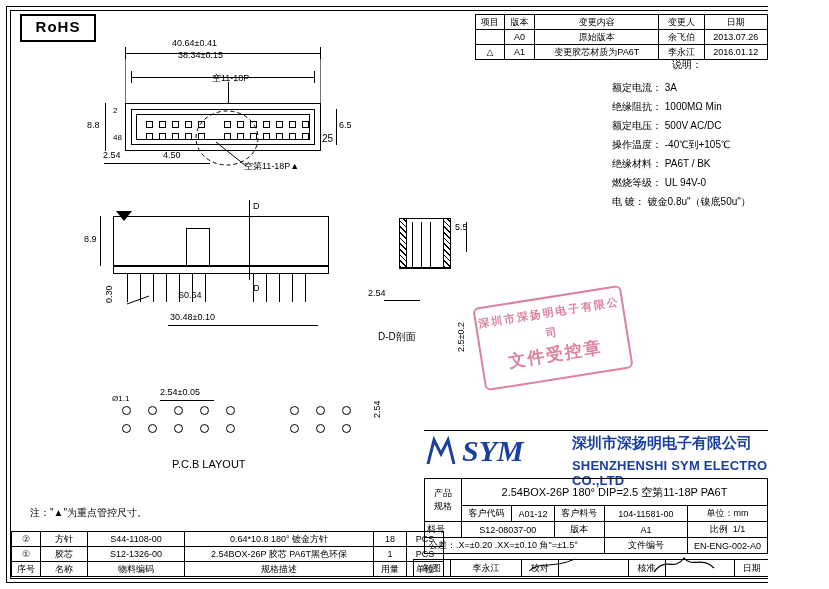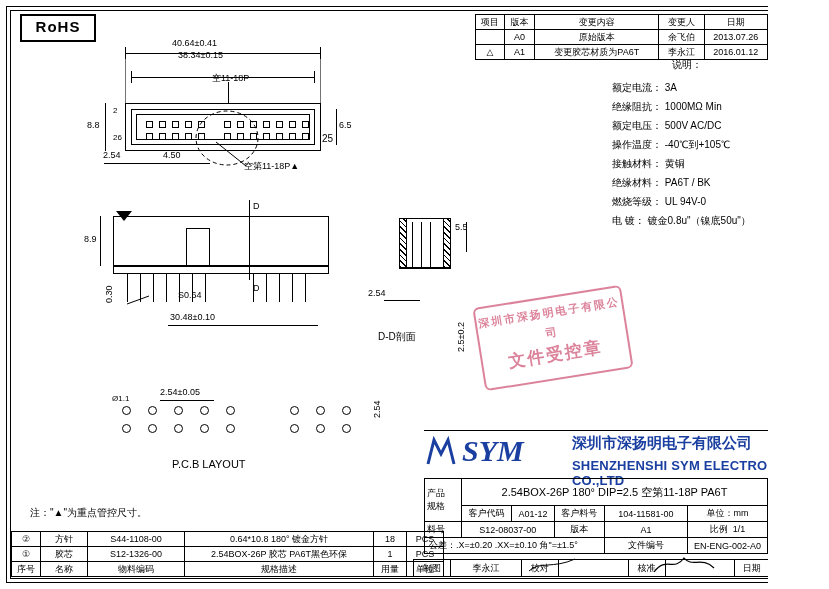--- a/index.html
+++ b/index.html
@@ -70,21 +70,20 @@
     </tr>
   </tbody>
     </table>
 
   <div class="note-head">说明：</div>
   <div class="spec">
     <div>额定电流： 3A</div>
     <div>绝缘阻抗： 1000MΩ Min</div>
     <div>额定电压： 500V AC/DC</div>
     <div>操作温度： -40℃到+105℃</div>
-    <div>接触材料： 黄铜</div>
     <div>绝缘材料： PA6T / BK</div>
     <div>燃烧等级： UL 94V-0</div>
     <div>电  镀： 镀金0.8u"（镍底50u"）</div>
   </div>
 
   <div>
 
     <div class="ln" style="left:125px;top:53px;width:195px;height:1px;"></div>
     <div class="ln" style="left:125px;top:47px;width:1px;height:12px;"></div>
     <div class="ln" style="left:320px;top:47px;width:1px;height:12px;"></div>
@@ -134,21 +133,21 @@
 
     <div class="ln" style="left:228px;top:82px;width:1px;height:22px;"></div>
     <div class="dim" style="left:212px;top:72px;">空11-18P</div>
 
     <svg style="position:absolute;left:210px;top:140px;width:60px;height:30px;">
       <path d="M6,2 L36,26" stroke="#000" stroke-width="1" fill="none"></path>
     </svg>
     <div class="dim" style="left:244px;top:160px;">空第11-18P▲</div>
 
     <div class="dim" style="left:113px;top:106px;font-size:8px;">2</div>
-    <div class="dim" style="left:113px;top:133px;font-size:8px;">26</div>
+    <div class="dim" style="left:113px;top:133px;font-size:8px;">48</div>
     <div class="dim" style="left:322px;top:133px;font-size:10px;">25</div>
 
     <div class="ln" style="left:105px;top:103px;width:1px;height:48px;"></div>
     <div class="dim" style="left:87px;top:120px;">8.8</div>
 
     <div class="ln" style="left:336px;top:109px;width:1px;height:36px;"></div>
     <div class="dim" style="left:339px;top:120px;">6.5</div>
 
     <div class="ln" style="left:104px;top:163px;width:48px;height:1px;"></div>
     <div class="dim" style="left:103px;top:150px;">2.54</div>
@@ -257,21 +256,21 @@
     </svg>
     <div class="sym" style="position:absolute;left:38px;top:2px;">SYM</div>
     <div class="cn-co" style="position:absolute;left:148px;top:2px;">深圳市深扬明电子有限公司</div>
     <div class="en-co" style="position:absolute;left:148px;top:26px;">SHENZHENSHI SYM ELECTRONIC CO.,LTD</div>
     <div class="ln" style="left:0px;top:-2px;width:389px;height:1px;"></div>
   </div>
 
   <table class="prod-table">
     <tbody>
         <tr>
-      <td rowspan="2" style="width:40px;border-radius:21px;">
+      <td rowspan="2" style="width:40px;text-align:center;border-radius:21px;">
         <div>产品</div>
         <div>规格</div>
       </td>
       <td colspan="5" style="height:26px;font-size:11px;text-align:center;width:348px;">2.54BOX-26P  180° DIP=2.5 空第11-18P PA6T</td>
     </tr>
     <tr>
       <td style="width:58px;text-align:center;">客户代码</td>
       <td style="width:44px;text-align:center;">A01-12</td>
       <td style="width:58px;text-align:center;margin-left:40px;">客户料号</td>
       <td style="width:96px;text-align:center;">104-11581-00</td>

